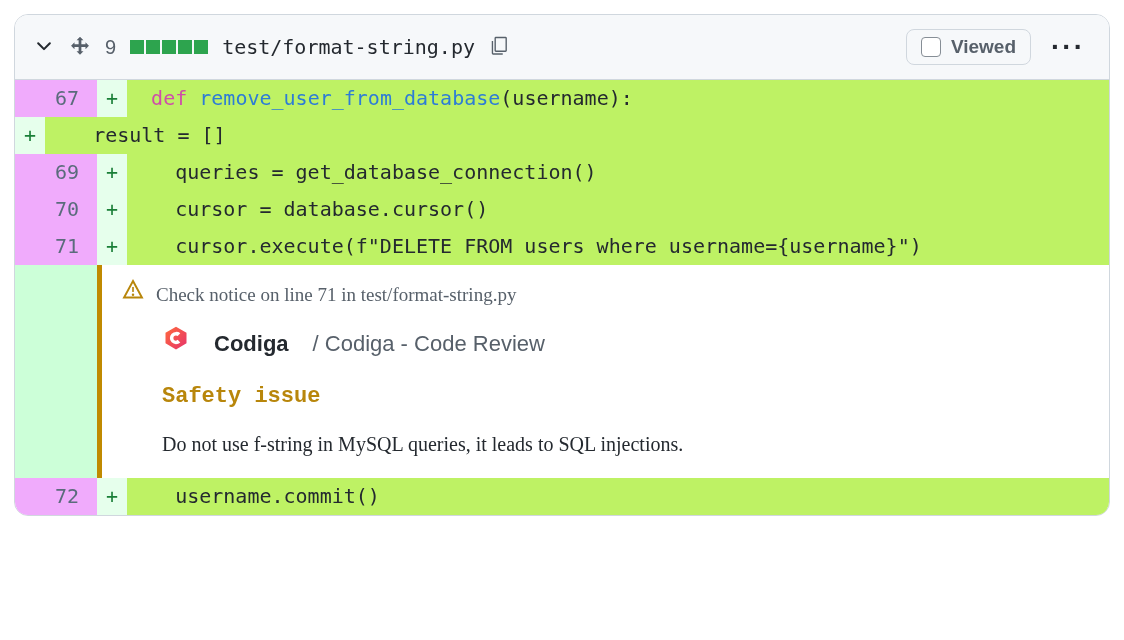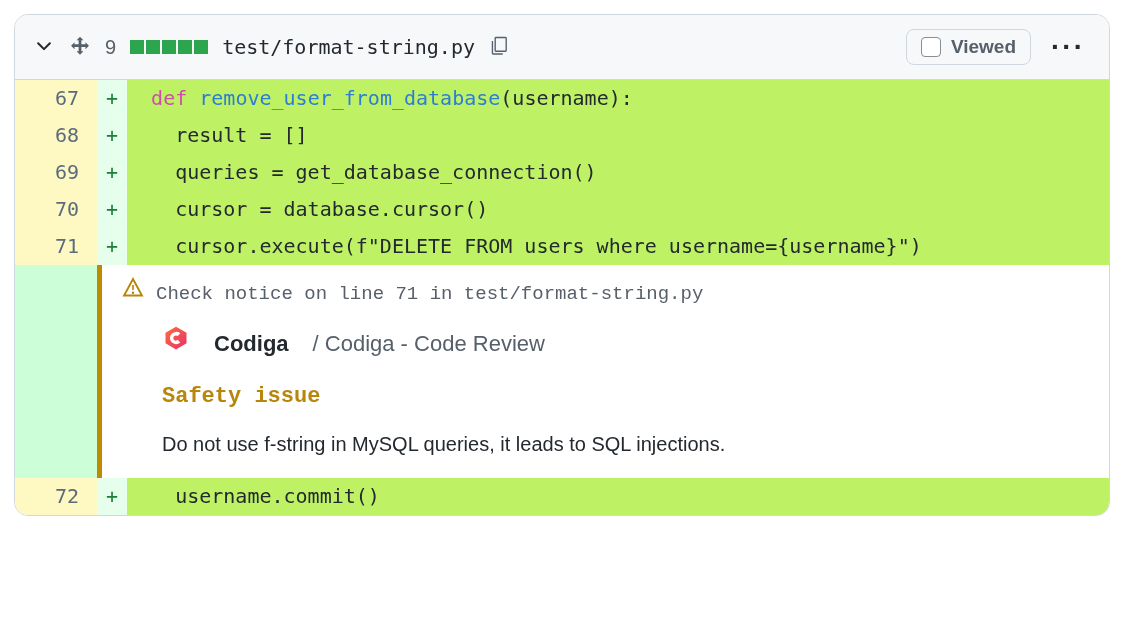--- a/index.html
+++ b/index.html
@@ -55,21 +55,21 @@
     font-family: ui-monospace, SFMono-Regular, Menlo, Consolas, monospace;
     font-size: 20px;
     line-height: 1.85;
   }
   .row { display: flex; }
   .lineno {
     width: 82px;
     text-align: right;
     padding-right: 18px;
     color: #5a6b7c;
-    background: #fef9c3;
+    background: #f0abfc;
     user-select: none;
     flex-shrink: 0;
   }
   .gutter {
     width: 30px;
     text-align: center;
     background: #e6ffec;
     color: #1a7f37;
     flex-shrink: 0;
   }
@@ -94,35 +94,35 @@
     flex: 1;
     border-left: 5px solid #c08a00;
     background: #fff;
     padding: 0;
   }
   .ann-notice {
     display: flex; align-items: center;
     gap: 12px;
     padding: 12px 20px 8px 20px;
     color: #57606a;
-    font-family: Liberation Mono, monospace;
+    font-family: Liberation Serif, serif;
     font-size: 19px;
   }
   .ann-notice svg { width: 22px; height: 22px; }
   .ann-body {
     padding: 4px 20px 18px 60px;
     font-family: -apple-system, BlinkMacSystemFont, sans-serif;
   }
   .ann-title-row { display: flex; align-items: flex-start; gap: 24px; margin-bottom: 12px; }
   .logo svg { width: 28px; height: 28px; }
   .brand { font-weight: 700; font-size: 22px; color: #24292f; }
   .brand-suffix { font-size: 22px; color: #57606a; }
   .issue-type { color: #b8860b; font-weight: 700; font-size: 22px; margin-bottom: 10px; font-family: Liberation Mono, monospace; }
   .issue-msg {
-    font-family: Liberation Sans, sans-serif;
+    font-family: Liberation Serif, serif;
     font-size: 20px;
     color: #24292f;
     line-height: 1.6;
     max-width: 800px;
   }
 </style>
 </head>
 <body>
 
 <div class="card">
@@ -160,21 +160,20 @@
     <span class="kebab">···</span>
   </div>
 
   <div class="diff-body" id="diff-body">
       <div class="row">
         <div class="lineno">67</div>
         <div class="gutter">+</div>
         <div class="code">  <span class="kw-def">def</span> <span class="fn-name">remove_user_from_database</span>(username):</div>
       </div>
       <div class="row">
-        <div class="lineno">68</div>
         <div class="gutter">+</div>
         <div class="code">    result = []</div>
       </div>
       <div class="row">
         <div class="lineno">69</div>
         <div class="gutter">+</div>
         <div class="code">    queries = get_database_connection()</div>
       </div>
       <div class="row">
         <div class="lineno">70</div>

